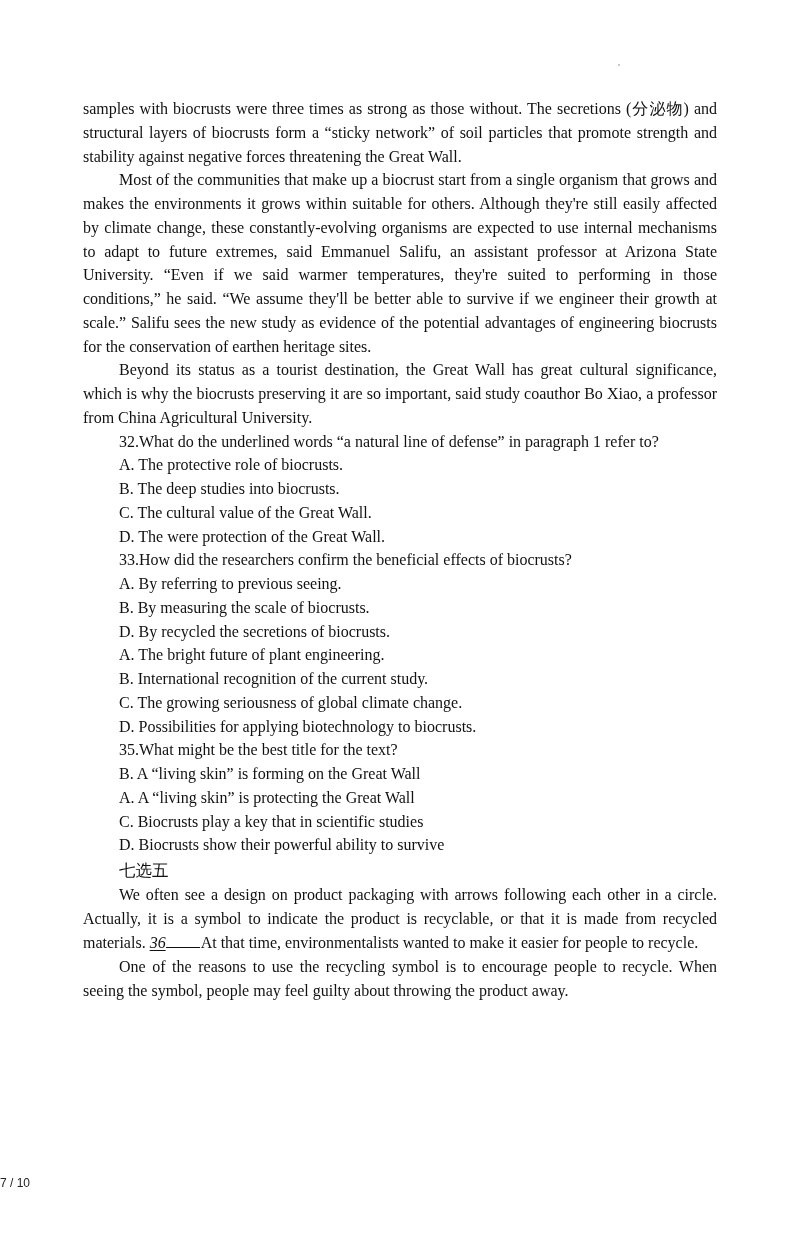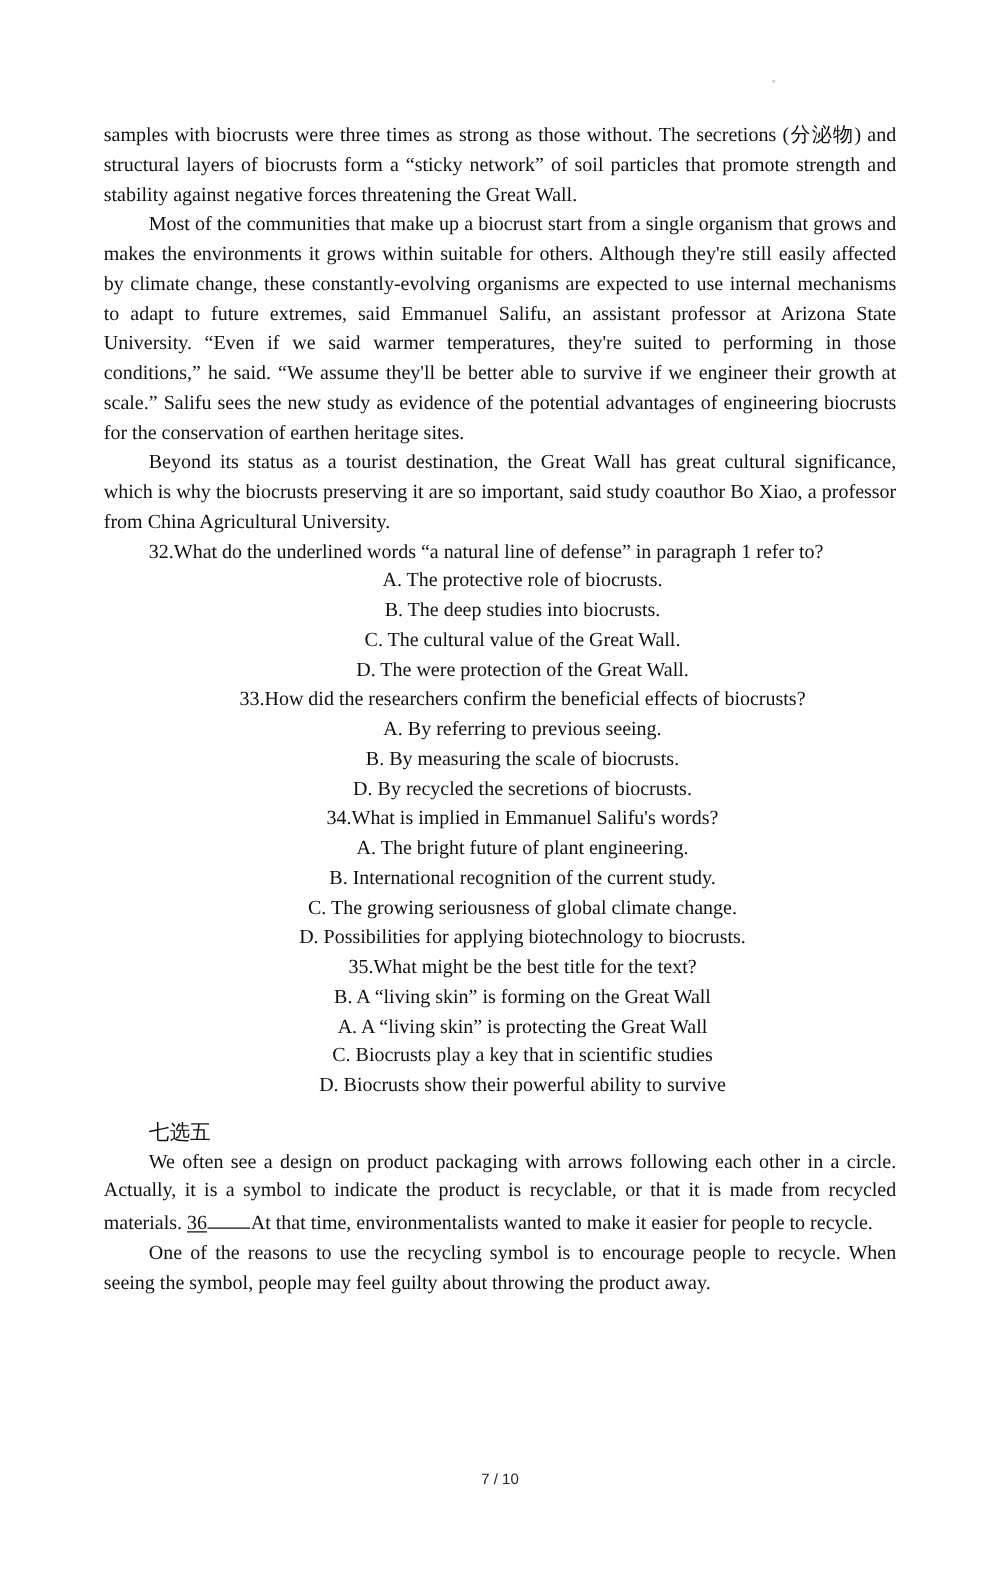--- a/index.html
+++ b/index.html
@@ -28,50 +28,50 @@
     margin: 0;
   }
   .para {
     text-indent: 36px;
   }
   .noindent {
     text-indent: 0;
   }
   .opt {
     padding-left: 36px;
-    text-align: center;
+    text-align: left;
     white-space: nowrap;
   }
   .q {
     text-indent: 36px;
   }
   .section-title {
-    margin-top: 13px;
+    margin-top: 2px;
     padding-left: 36px;
     font-size: 16.5px;
     line-height: 23.75px;
   }
   .blank {
     text-decoration: underline;
     text-underline-offset: 2px;
+    font-style: italic;
   }
   .blank-line {
     display: inline-block;
     width: 34px;
     border-bottom: 1.4px solid #111;
     height: 17px;
     vertical-align: baseline;
     margin-right: 1px;
   }
   .page-number {
     position: absolute;
     top: 1176px;
     left: 0;
     width: 800px;
-    text-align: center;
     font-family: "Liberation Sans", "DejaVu Sans", sans-serif;
     font-size: 12px;
     color: #222;
   }
   .speck {
     position: absolute;
     left: 618px;
     top: 64px;
     width: 2px;
     height: 2px;
@@ -98,21 +98,20 @@
   </div>
 
   <div>
     <p class="line-block opt">33.How did the researchers confirm the beneficial effects of biocrusts?</p>
     <p class="line-block opt">A. By referring to previous seeing.</p>
     <p class="line-block opt">B. By measuring the scale of biocrusts.</p>
     <p class="line-block opt">D. By recycled the secretions of biocrusts.</p>
   </div>
 
   <div>
-    <p class="line-block opt">34.What is implied in Emmanuel Salifu's words?</p>
     <p class="line-block opt">A. The bright future of plant engineering.</p>
     <p class="line-block opt">B. International recognition of the current study.</p>
     <p class="line-block opt">C. The growing seriousness of global climate change.</p>
     <p class="line-block opt">D. Possibilities for applying biotechnology to biocrusts.</p>
   </div>
 
   <div>
     <p class="line-block opt">35.What might be the best title for the text?</p>
     <p class="line-block opt">B. A “living skin” is forming on the Great Wall</p>
     <p class="line-block opt">A. A “living skin” is protecting the Great Wall</p>

